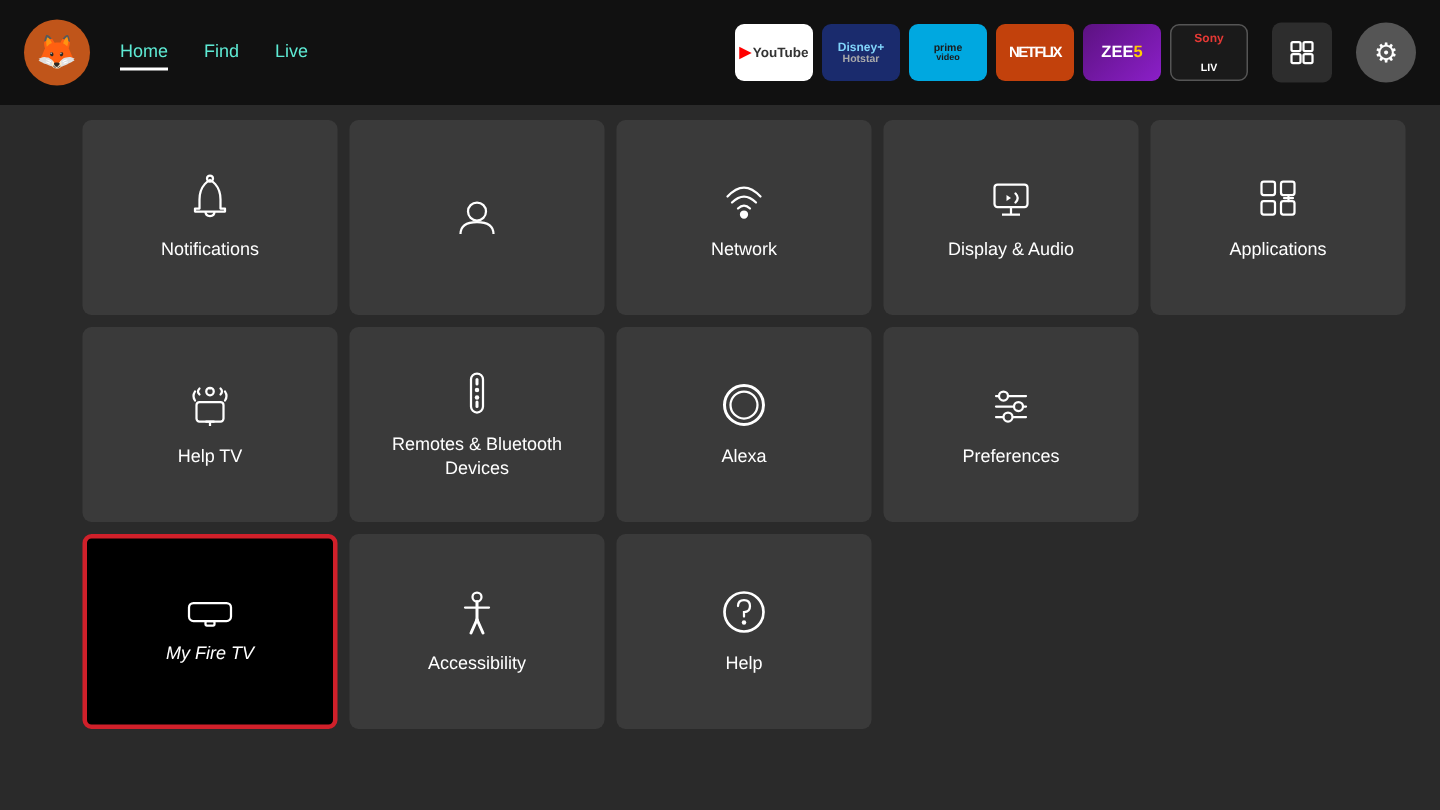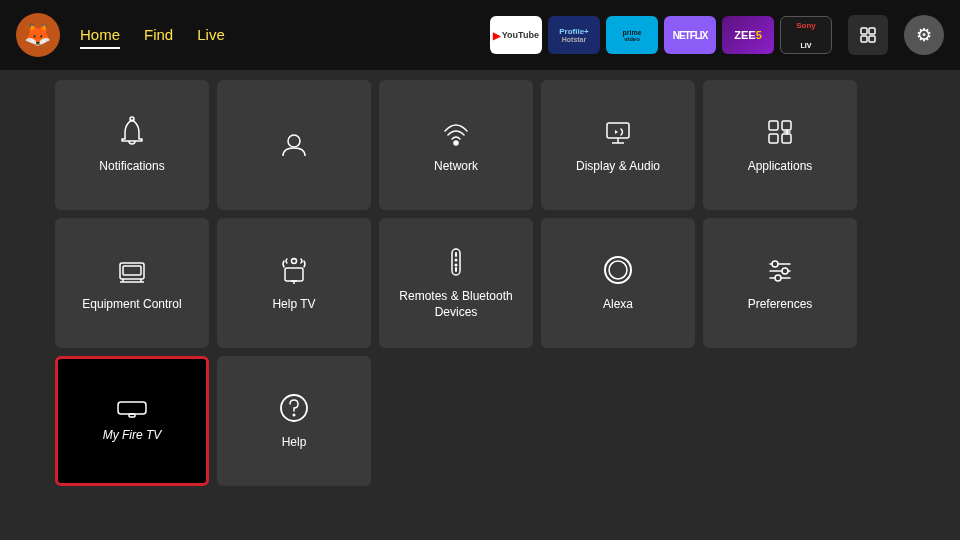--- a/index.html
+++ b/index.html
@@ -31,22 +31,22 @@
       justify-content: center;
       font-size: 22px;
       flex-shrink: 0;
     }
     .nav-items {
       display: flex;
       gap: 24px;
       margin-left: 8px;
     }
     .nav-item {
-      color: #fde047;
-      font-size: 15px;
+      color: #5eead4;
+      font-size: 12px;
       font-weight: 500;
       cursor: pointer;
       padding: 4px 0;
     }
     .nav-item.active {
       border-bottom: 2px solid #ffffff;
     }
     .header-spacer { flex: 1; }
     .app-icons {
       display: flex;
@@ -62,21 +62,21 @@
       align-items: center;
       justify-content: center;
       font-size: 9px;
       font-weight: bold;
       cursor: pointer;
       flex-shrink: 0;
     }
     .app-icon.youtube { background: #ffffff; color: #ff0000; font-size: 11px; }
     .app-icon.disney { background: #1a2b6d; color: #ffffff; font-size: 7px; }
     .app-icon.prime { background: #00a8e0; color: #1a1a1a; font-size: 7px; }
-    .app-icon.netflix { background: #8b5cf6; color: #ffffff; font-size: 10px; font-weight: 900; letter-spacing: -1px; }
+    .app-icon.netflix { background: #c2410c; color: #ffffff; font-size: 10px; font-weight: 900; letter-spacing: -1px; }
     .app-icon.zee5 { background: #5c1281; color: #ffffff; font-size: 9px; text-align: center; }
     .app-icon.sony { background: #1a1a1a; color: #ffffff; font-size: 8px; border: 1px solid #444; }
     .header-btn {
       width: 40px;
       height: 40px;
       border-radius: 6px;
       background: #2d2d2d;
       display: flex;
       align-items: center;
       justify-content: center;
@@ -102,21 +102,21 @@
     }
 
     .grid-row {
       display: flex;
       gap: 8px;
     }
 
     .grid-cell {
       background: #3a3a3a;
       border-radius: 6px;
-      width: 154px;
+      width: 170px;
       height: 130px;
       display: flex;
       flex-direction: column;
       align-items: center;
       justify-content: center;
       gap: 10px;
       cursor: pointer;
       flex-shrink: 0;
     }
     .grid-cell.selected {
@@ -166,21 +166,21 @@
   </div>
 
   <div class="header-spacer"></div>
 
   <div class="app-icons">
     <div class="app-icon youtube">
       <span style="color:#ff0000; font-weight:900; font-size:10px;">▶</span>
         <span style="color:#333; font-weight:700; font-size:9px; margin-left:1px;text-align:right;">YouTube</span>
     </div>
     <div class="app-icon disney" style="flex-direction:column; gap:0; padding:2px;">
-      <span style="font-size:8px; font-weight:900; color:#81d4fa;">Profile+</span>
+      <span style="font-size:8px; font-weight:900; color:#81d4fa;">Disney+</span>
       <span style="font-size:7px; color:#aaa;">Hotstar</span>
     </div>
     <div class="app-icon prime" style="flex-direction:column; gap:0; padding:2px;">
       <span style="font-size:7px; color:#1a1a1a; font-weight:bold;">prime</span>
       <span style="font-size:6px; color:#1a1a1a;">video</span>
     </div>
     <div class="app-icon netflix">NETFLIX</div>
     <div class="app-icon zee5" style="background: linear-gradient(135deg,#5c1281,#8b1fc8);">
       <span style="color:#ffffff; font-weight:900; font-size:11px;">ZEE<span style="color:#ffcc00;">5</span></span>
     </div>
@@ -263,32 +263,20 @@
           <line x1="21" y1="17" x2="27" y2="17" stroke-linecap="round"></line>
         </svg>
       </div>
       <div class="cell-label">Applications</div>
     </div>
 
   </div>
 
   <div class="grid-row">
 
-    <div class="grid-cell">
-      <div class="cell-icon">
-        <svg width="34" height="34" viewBox="0 0 34 34">
-          <rect x="5" y="10" width="24" height="16" rx="2"></rect>
-          <rect x="8" y="13" width="18" height="9" rx="1"></rect>
-          <line x1="8" y1="26" x2="8" y2="29"></line>
-          <line x1="26" y1="26" x2="26" y2="29"></line>
-          <line x1="5" y1="29" x2="29" y2="29"></line>
-        </svg>
-      </div>
-      <div class="cell-label">Equipment Control</div>
-    </div>
 
     <div class="grid-cell">
       <div class="cell-icon">
         <svg width="34" height="34" viewBox="0 0 34 34">
           <path d="M17 6 L17 6" stroke-linecap="round"></path>
           <path d="M10 10 Q8 8 10 6" stroke-linecap="round"></path>
           <path d="M24 10 Q26 8 24 6" stroke-linecap="round"></path>
           <path d="M7 14 Q5 11 7 8" stroke-linecap="round"></path>
           <path d="M27 14 Q29 11 27 8" stroke-linecap="round"></path>
           <circle cx="17" cy="8" r="2.5"></circle>
@@ -344,20 +332,32 @@
     <div class="grid-cell selected">
       <div class="cell-icon">
         <svg width="34" height="20" viewBox="0 0 34 20">
           <rect x="3" y="4" width="28" height="12" rx="3"></rect>
           <rect x="14" y="16" width="6" height="3" rx="1"></rect>
         </svg>
       </div>
       <div class="cell-label">My Fire TV</div>
     </div>
 
+    <div class="grid-cell">
+      <div class="cell-icon">
+        <svg width="34" height="34" viewBox="0 0 34 34">
+          <circle cx="17" cy="7" r="3"></circle>
+          <line x1="17" y1="10" x2="17" y2="22" stroke-linecap="round" stroke-width="2"></line>
+          <line x1="9" y1="14" x2="25" y2="14" stroke-linecap="round"></line>
+          <line x1="17" y1="22" x2="13" y2="31" stroke-linecap="round" stroke-width="2"></line>
+          <line x1="17" y1="22" x2="21" y2="31" stroke-linecap="round" stroke-width="2"></line>
+        </svg>
+      </div>
+      <div class="cell-label">Accessibility</div>
+    </div>
 
     <div class="grid-cell">
       <div class="cell-icon">
         <svg width="34" height="34" viewBox="0 0 34 34">
           <circle cx="17" cy="17" r="13" stroke-width="1.8"></circle>
           <path d="M13 13 Q13 9 17 9 Q21 9 21 13 Q21 17 17 17 L17 20" stroke-linecap="round"></path>
           <circle cx="17" cy="24" r="1.5" fill="#fff" stroke="none"></circle>
         </svg>
       </div>
       <div class="cell-label">Help</div>

